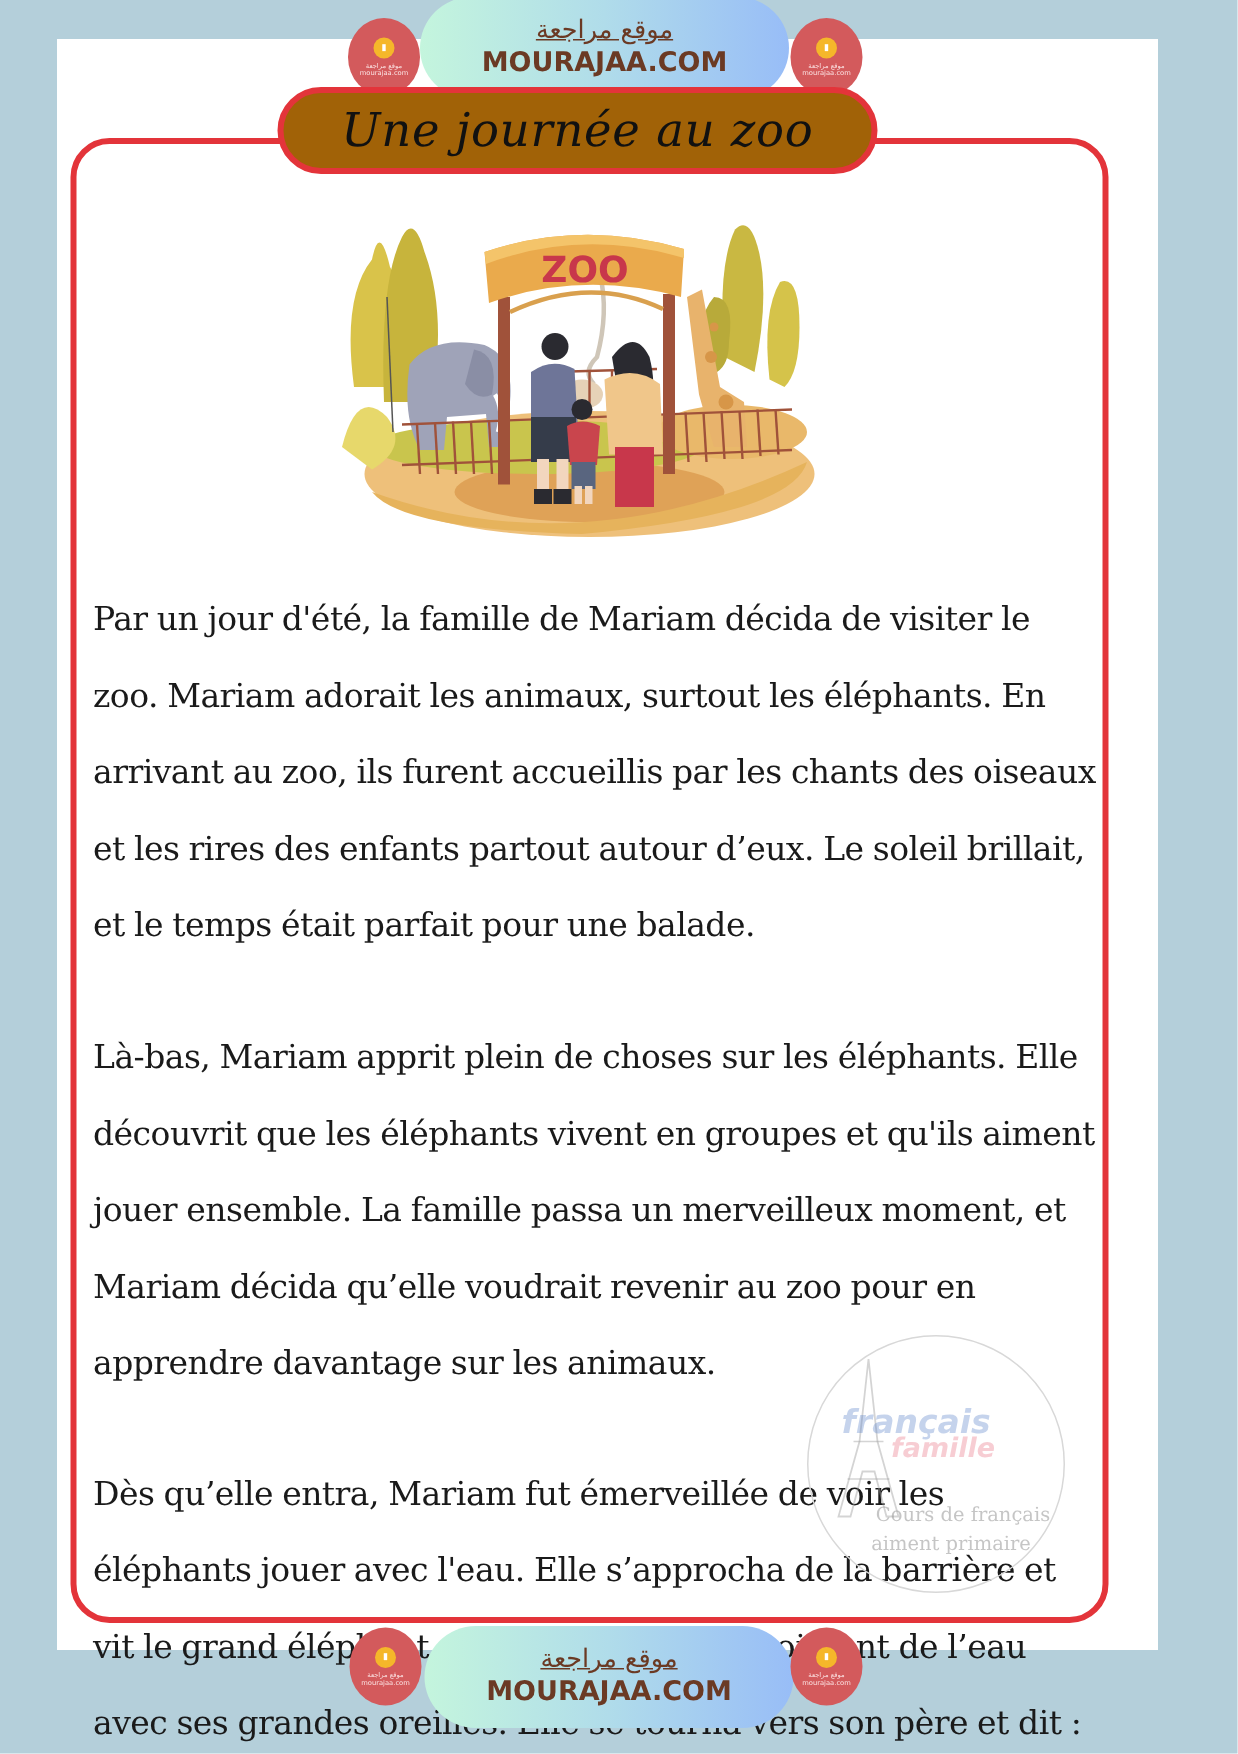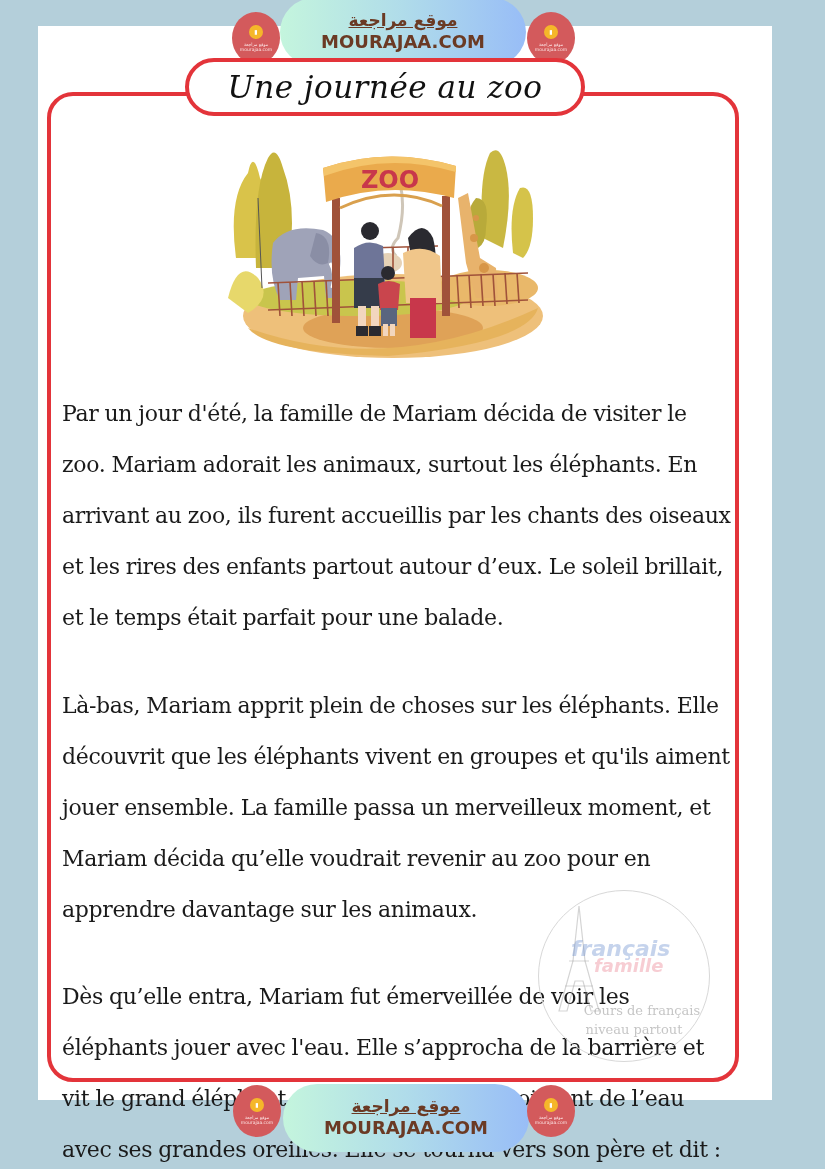--- a/index.html
+++ b/index.html
@@ -11,34 +11,34 @@
   .sheet {
     position:absolute; left:38px; top:26px; width:734px; height:1074px;
     background:#ffffff;
   }
   .frame {
     position:absolute; left:47px; top:92px; width:684px; height:982px;
     border:4px solid #e3343a; border-radius:26px; background:#fff;
   }
   .title-pill {
     position:absolute; left:185px; top:58px; width:392px; height:50px;
-    background:#ffffff; border:4px solid #e3343a; border-radius:30px;
+    background:#a16207; border:4px solid #e3343a; border-radius:30px;
     display:flex; align-items:center; justify-content:center;
   }
   .title-pill span {
     font-family:"DejaVu Serif", serif; font-style:italic;
     font-size:31px; color:#111; letter-spacing:0.5px;
   }
   .site-pill {
     position:absolute; width:246px; height:68px; border-radius:34px;
     background:linear-gradient(90deg,#c4f5dd 0%,#b0dcea 50%,#98bdf7 100%);
     display:flex; flex-direction:column; align-items:center; justify-content:center;
   }
   .site-pill .ar {
-    font-family:"DejaVu Sans", sans-serif; font-size:17px; font-weight:bold;
+    font-family:"DejaVu Sans", sans-serif; font-size:17px; font-weight:normal;
     color:#6b3a24; text-decoration:underline; line-height:20px; direction:rtl;
   }
   .site-pill .en {
     font-family:"DejaVu Sans", sans-serif; font-size:18px; font-weight:bold;
     color:#6b3a24; line-height:24px;
   }
   .badge {
     position:absolute; width:48px; height:52px; border-radius:50%;
     background:#d35a5c;
     display:flex; flex-direction:column; align-items:center; justify-content:center;
@@ -59,21 +59,21 @@
     position:absolute; left:62px; top:388px; width:672px;
     font-family:"DejaVu Serif", serif; font-size:22px; line-height:51px;
     color:#1a1a1a; letter-spacing:-0.35px; word-spacing:-0.5px;
   }
   .story p { margin:0 0 36.6px 0; }
   .watermark {
     position:absolute; left:538px; top:890px; width:170px; height:170px;
     border-radius:50%; border:1px solid #d8d8d8; pointer-events:none;
   }
   .watermark .wm-fr {
-    position:absolute; left:32px; top:45px;
+    position:absolute; left:22px; top:45px;
     font-family:"DejaVu Sans", sans-serif; font-weight:bold; font-style:italic;
     font-size:22px; color:rgba(90,130,200,0.35);
   }
   .watermark .wm-pr {
     position:absolute; left:55px; top:64px;
     font-family:"DejaVu Sans", sans-serif; font-weight:bold; font-style:italic;
     font-size:18px; color:rgba(230,90,110,0.3);
   }
   .watermark .wm-line1, .watermark .wm-line2 {
     position:absolute; width:100%; text-align:center;
@@ -197,21 +197,21 @@
 
 <div class="watermark">
   <svg width="80" height="130" viewBox="0 0 80 130">
     <path d="M40 5 L34 60 L20 110 L28 110 L36 80 L44 80 L52 110 L60 110 L46 60 Z" fill="none" stroke="rgba(160,160,160,0.45)" stroke-width="1.2"></path>
     <line x1="30" y1="60" x2="50" y2="60" stroke="rgba(160,160,160,0.45)"></line>
     <line x1="26" y1="85" x2="54" y2="85" stroke="rgba(160,160,160,0.45)"></line>
   </svg>
   <div class="wm-fr">français</div>
   <div class="wm-pr">famille</div>
   <div class="wm-line1">Cours de français</div>
-  <div class="wm-line2">niveau partout</div>
+  <div class="wm-line2">aiment primaire</div>
 </div>
 
 <div class="badge" style="left:233px; top:1085px;">
   <div class="dot">▮</div>
   <div class="txt">موقع مراجعة mourajaa.com</div>
 </div>
 <div class="site-pill" style="left:283px; top:1084px;">
   <div class="ar">موقع مراجعة</div>
   <div class="en">MOURAJAA.COM</div>
 </div>

